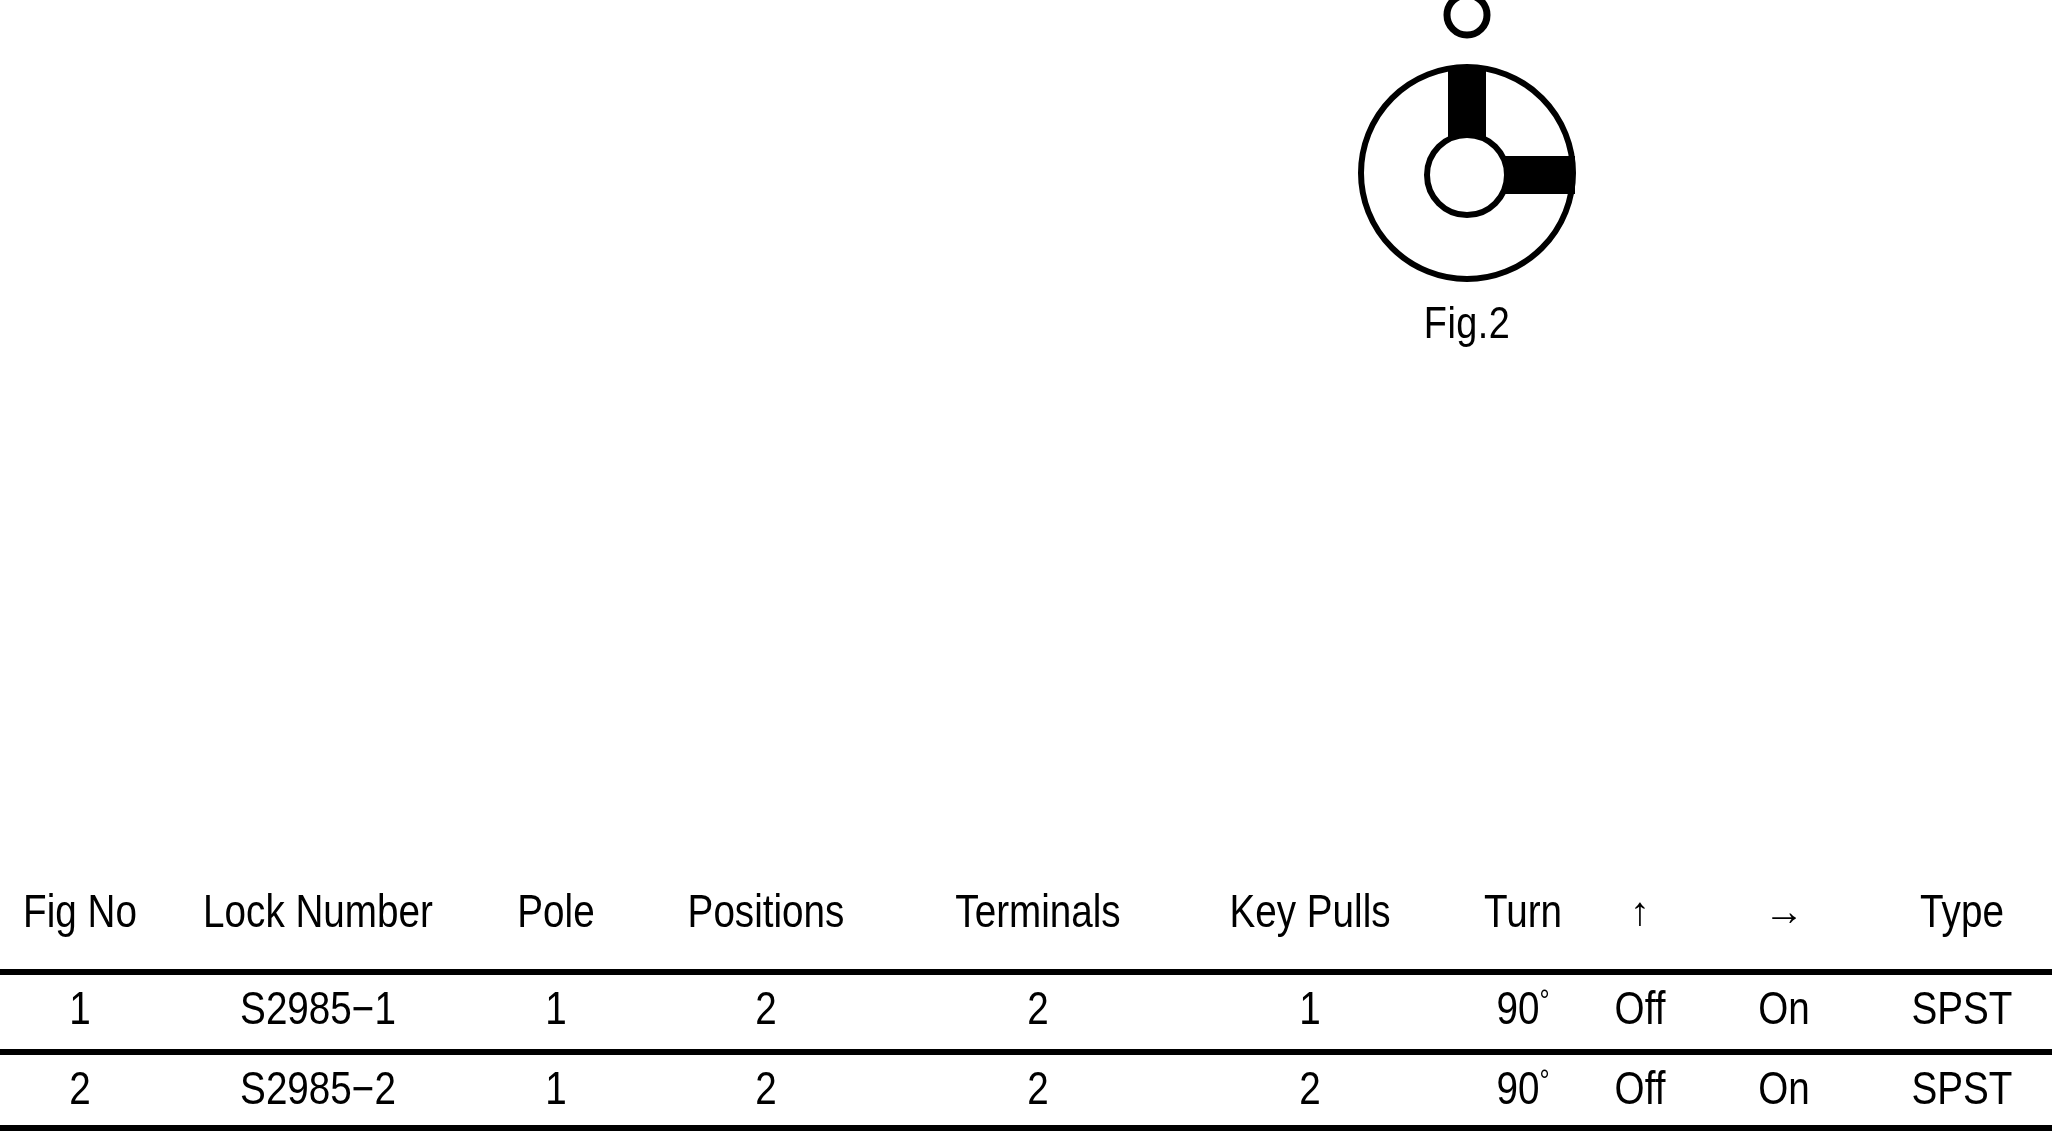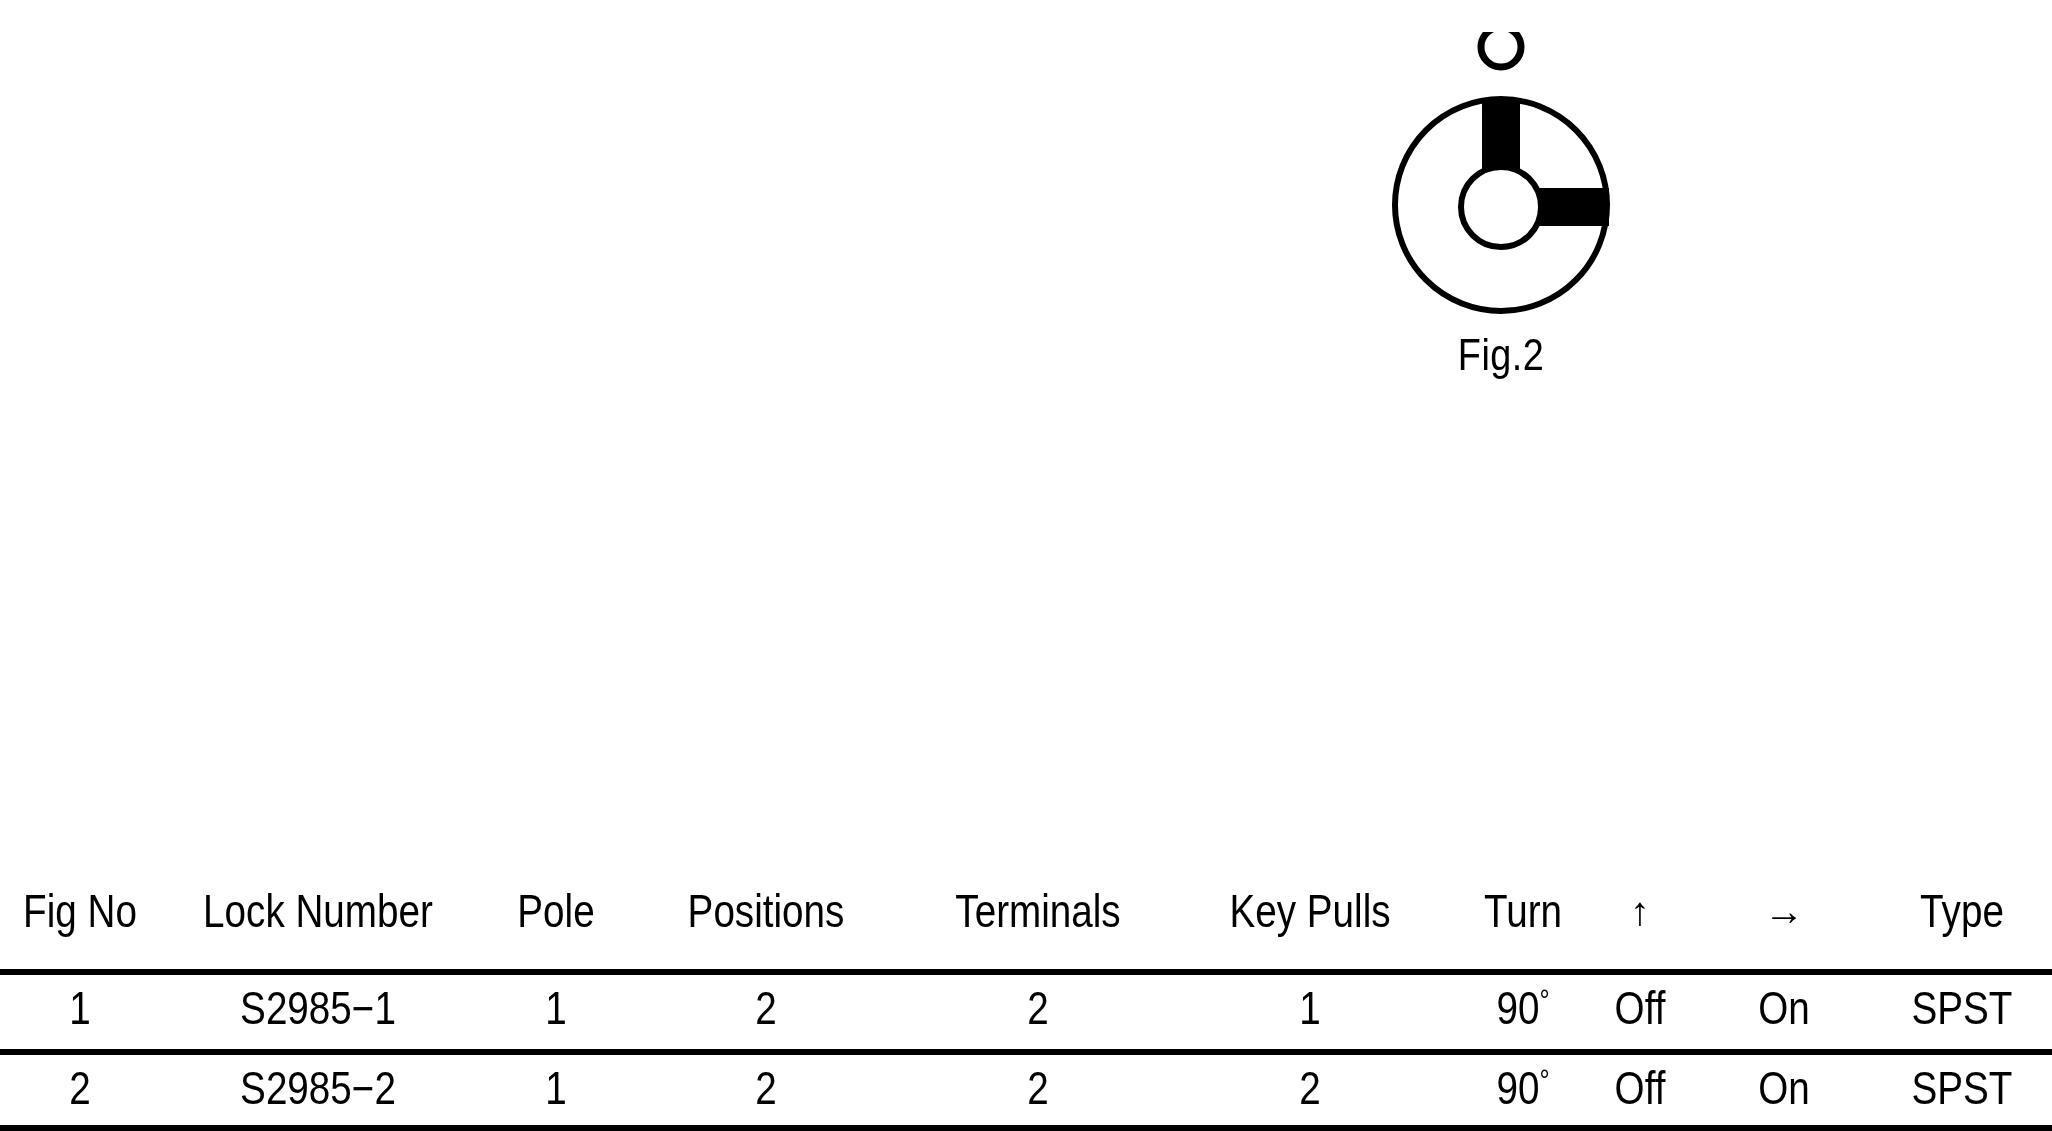--- a/index.html
+++ b/index.html
@@ -25,21 +25,21 @@
     width: 2052px;
     height: 400px;
   }
   .figure-block {
     position: absolute;
     top: 0;
     width: 300px;
     height: 400px;
   }
   #figure-1 { left: 921px; }
-  #figure-2 { left: 1351px; margin-top: 32px; }
+  #figure-2 { left: 1317px; }
 
   .figure-svg {
     position: absolute;
     left: 0;
     top: 0;
     width: 300px;
     height: 310px;
     display: block;
   }
   .figure-caption {

